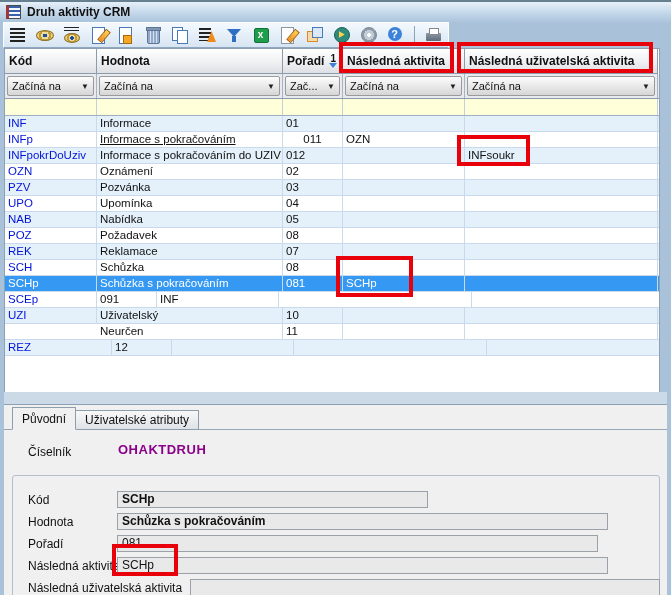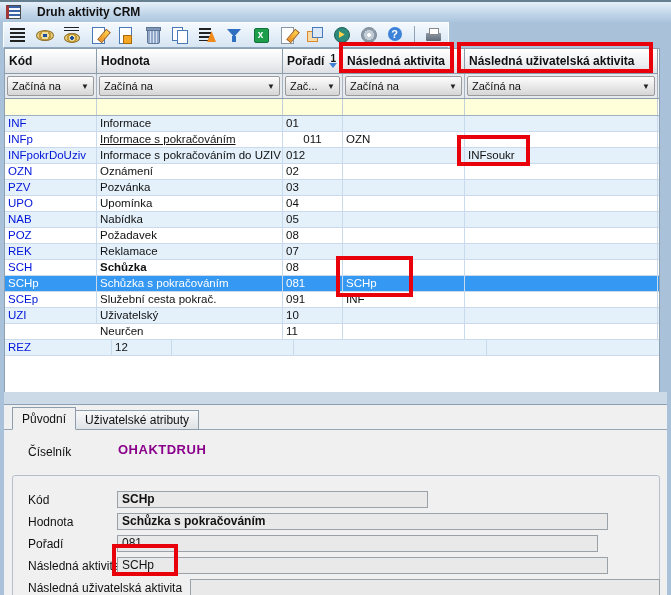--- a/index.html
+++ b/index.html
@@ -2,21 +2,21 @@
 <html style="--hl: #e8000a; --sel: #3598f2; --rowalt: #e4f1fb; --codecol: #0014d8; --filterbg: #ffffd9; --cisel: #8b008b;"><head>
 <meta charset="utf-8">
 <style>
   html,body{margin:0;padding:0;width:671px;height:595px;overflow:hidden;
     font-family:"Liberation Sans",sans-serif;background:#fff;}
   .window{position:relative;width:671px;height:595px;background:#a9c2da;font-size:12px;color:#111;}
 
   
   .titlebar{position:absolute;left:0;top:0;width:100%;height:22px;box-sizing:border-box;
     background:linear-gradient(#e6f0f9,#c3d7ea 55%,#abc5dd);border-top:2px solid #67808f;
-    display:flex;align-items:center;padding-left:6px;gap:16px;}
+    display:flex;align-items:center;padding-left:6px;gap:6px;}
   .title-icon{width:11px;height:12px;background:repeating-linear-gradient(#3a62a8 0 2px,#f5f8ff 2px 4px);
     border:1px solid #4a4a4a;border-left:3px solid #a03636;}
   .title-text{font-weight:bold;}
 
   
   .toolband{position:absolute;left:0;top:22px;width:100%;height:26px;background:#a9c2da;}
   .toolbar{position:absolute;left:3px;top:0;width:446px;height:26px;box-sizing:border-box;
     background:linear-gradient(#f4f9fe,#d7e5f2);border:1px solid #fdfefe;border-bottom:1px solid #8fa8c0;
     display:flex;align-items:center;padding:0 4px;gap:6px;}
   .tbtn{width:21px;height:22px;display:flex;align-items:center;justify-content:center;}
@@ -302,35 +302,34 @@
         </div>
         <div class="gr">
           <div class="gc code" style="width: 92px;">REK</div>
           <div class="gc" style="width: 186px;">Reklamace</div>
           <div class="gc" style="width: 60px;">07</div>
           <div class="gc" style="width: 122px;"></div>
           <div class="gc" style="width: 193px;"></div>
         </div>
         <div class="gr">
           <div class="gc code" style="width: 92px;">SCH</div>
-          <div class="gc" style="width: 186px; font-weight: bold;">Schůzka</div>
+          <div class="gc" style="width: 186px;">Schůzka</div>
           <div class="gc" style="width: 60px;">08</div>
           <div class="gc" style="width: 122px;"></div>
           <div class="gc" style="width: 193px;"></div>
         </div>
         <div class="gr sel">
           <div class="gc code" style="width: 92px;">SCHp</div>
           <div class="gc" style="width: 186px;">Schůzka s pokračováním</div>
           <div class="gc" style="width: 60px;">081</div>
           <div class="gc" style="width: 122px;">SCHp</div>
           <div class="gc" style="width: 193px;"></div>
         </div>
         <div class="gr">
           <div class="gc code" style="width: 92px;">SCEp</div>
-          <div class="gc" style="width: 186px;">Služební cesta pokrač.</div>
           <div class="gc" style="width: 60px;">091</div>
           <div class="gc" style="width: 122px;">INF</div>
           <div class="gc" style="width: 193px;"></div>
         </div>
         <div class="gr">
           <div class="gc code" style="width: 92px;">UZI</div>
           <div class="gc" style="width: 186px;">Uživatelský</div>
           <div class="gc" style="width: 60px;">10</div>
           <div class="gc" style="width: 122px;"></div>
           <div class="gc" style="width: 193px;"></div>

